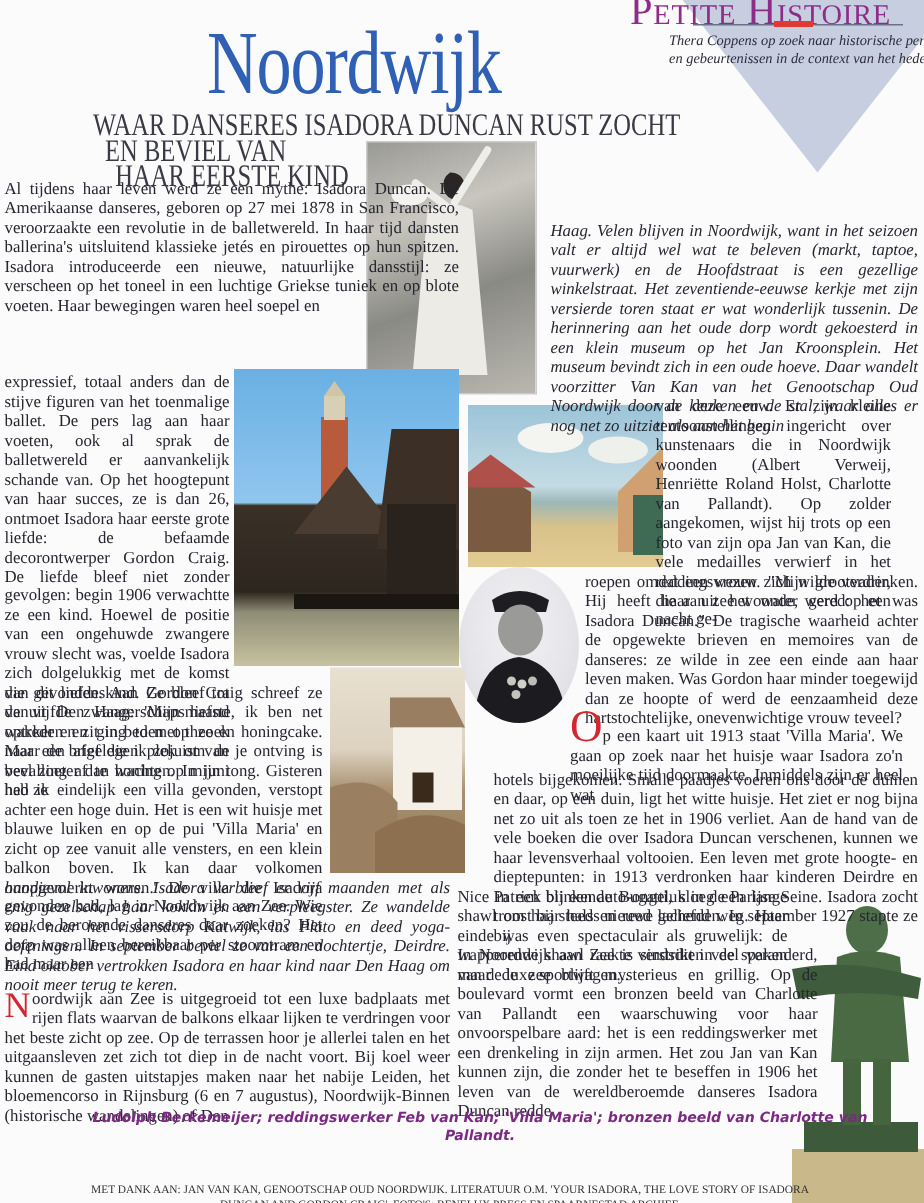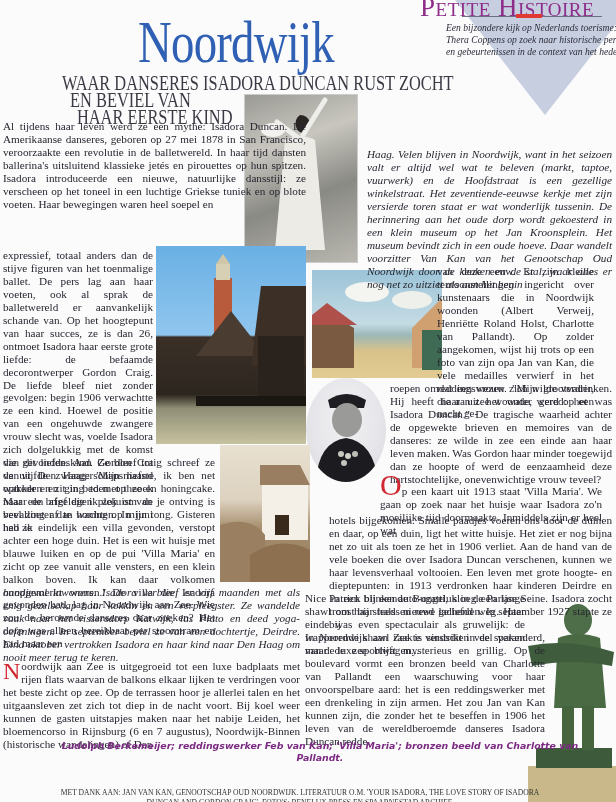--- a/index.html
+++ b/index.html
@@ -54,21 +54,20 @@
   }
 </style>
 </head>
 <body>
 
 <div class="abs ph-triangle"></div>
 <div class="abs ph-title">Petite Histoire</div>
 <div class="abs ph-rule"></div>
 <div class="abs ph-red"></div>
 <div class="abs ph-desc">
-  <div>Een bijzondere kijk op Nederlands toerisme:</div>
   <div>Thera Coppens op zoek naar historische personages</div>
   <div>en gebeurtenissen in de context van het heden.</div>
 </div>
 
 <div class="abs title">Noordwijk</div>
 <div class="abs sub" style="left:62px; top:73px;">WAAR DANSERES ISADORA DUNCAN RUST ZOCHT</div>
 <div class="abs sub r" style="right:425px; top:90px;">EN BEVIEL VAN</div>
 <div class="abs sub r" style="right:384px; top:107px;">HAAR EERSTE KIND</div>
 
 <div class="abs photo" style="left:245px; top:95px; width:112px; height:167px; background:linear-gradient(160deg,#9a9a94 0%,#c8c6bf 30%,#8a8a84 60%,#b9b7b0 100%); box-shadow:0 0 0 1px #ccc;">

